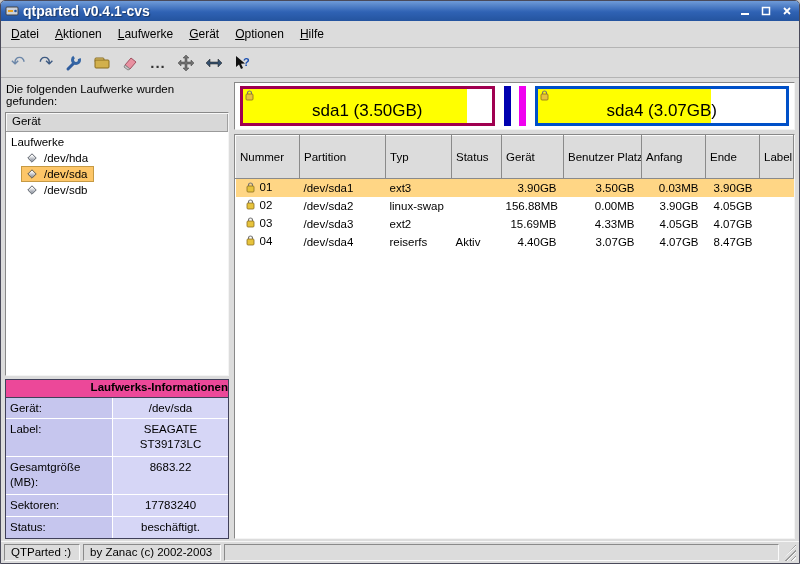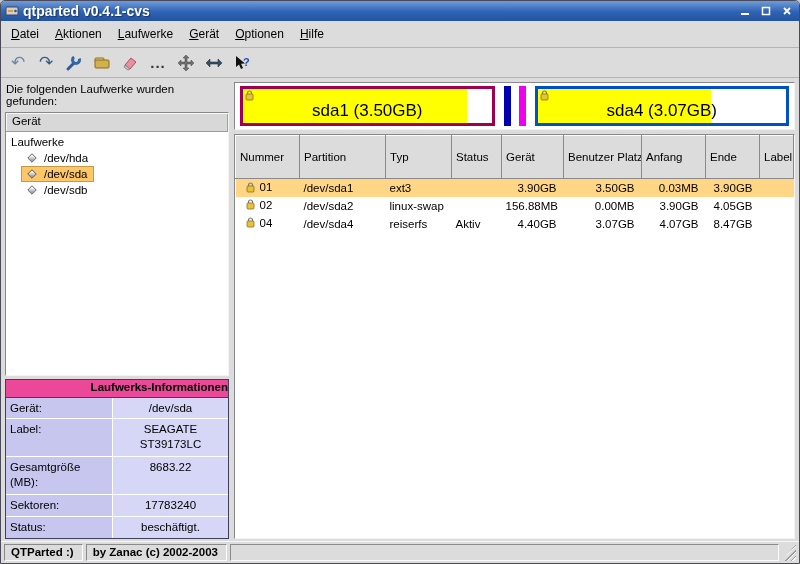--- a/index.html
+++ b/index.html
@@ -66,21 +66,21 @@
   table.ptable{border-collapse:collapse;table-layout:fixed;width:100%;font-size:11.5px}
   .ptable th{height:18px;font-weight:normal;text-align:left;background:#dcdcdc;border:1px solid;border-color:#fbfbfb #8a8a8a #8a8a8a #fbfbfb;padding:15px 4px;overflow:hidden;white-space:nowrap}
   .ptable td{height:18px;padding:0 4px;white-space:nowrap;overflow:hidden}
   .ptable tr.selected td{background:#ffd685}
   td.num{text-align:right;padding-right:7px}
   td.c-num{padding-left:10px}
   .cell-num-wrap{display:inline-flex;align-items:center;gap:5px}
 
   
   .statusbar{flex:0 0 22px;display:flex;align-items:stretch;gap:3px;padding:2px 3px;border-top:1px solid #f6f6f6;background:#dcdcdc}
-  .status-cell{border:1px solid;border-color:#8a8a8a #fbfbfb #fbfbfb #8a8a8a;padding:1px 8px 2px 6px;font-weight:bold;font-size:11.5px;white-space:nowrap;display:flex;align-items:center}
+  .status-cell{border:1px solid;border-color:#8a8a8a #fbfbfb #fbfbfb #8a8a8a;padding:1px 8px 2px 6px;font-weight:normal;font-size:11.5px;white-space:nowrap;display:flex;align-items:center}
   .status-fill{flex:1;border:1px solid;border-color:#8a8a8a #fbfbfb #fbfbfb #8a8a8a}
   .grip{width:14px;background:repeating-linear-gradient(135deg,#dcdcdc 0 2px,#9a9a9a 2px 3px,#f8f8f8 3px 4px);clip-path:polygon(100% 0,100% 100%,0 100%)}
 </style>
 </head>
 <body>
 
 <div class="window">
 
   <div class="titlebar">
     <span style="line-height:0">
@@ -293,20 +293,37 @@
               <td class="num">3.90GB</td>
               <td class="num">4.05GB</td>
               <td></td>
             </tr>
             <tr>
               <td class="c-num"><span class="cell-num-wrap">
                     <span style="line-height:0"><svg width="9" height="11" viewBox="0 0 9 11">
                         <path d="M2.5 4 V3 a2 2 0 0 1 4 0 V4" fill="none" stroke="#777" stroke-width="1.2"></path>
                         <rect x="1" y="4" width="7" height="6" rx="1" fill="#e7c33c" stroke="#8a6d1f" stroke-width="0.8"></rect>
                       </svg></span>
+                    <span>03</span>
+                  </span></td>
+              <td>/dev/sda3</td>
+              <td>ext2</td>
+              <td></td>
+              <td class="num">15.69MB</td>
+              <td class="num">4.33MB</td>
+              <td class="num">4.05GB</td>
+              <td class="num">4.07GB</td>
+              <td></td>
+            </tr>
+            <tr>
+              <td class="c-num"><span class="cell-num-wrap">
+                    <span style="line-height:0"><svg width="9" height="11" viewBox="0 0 9 11">
+                        <path d="M2.5 4 V3 a2 2 0 0 1 4 0 V4" fill="none" stroke="#777" stroke-width="1.2"></path>
+                        <rect x="1" y="4" width="7" height="6" rx="1" fill="#e7c33c" stroke="#8a6d1f" stroke-width="0.8"></rect>
+                      </svg></span>
                     <span>04</span>
                   </span></td>
               <td>/dev/sda4</td>
               <td>reiserfs</td>
               <td>Aktiv</td>
               <td class="num">4.40GB</td>
               <td class="num">3.07GB</td>
               <td class="num">4.07GB</td>
               <td class="num">8.47GB</td>
               <td></td>

